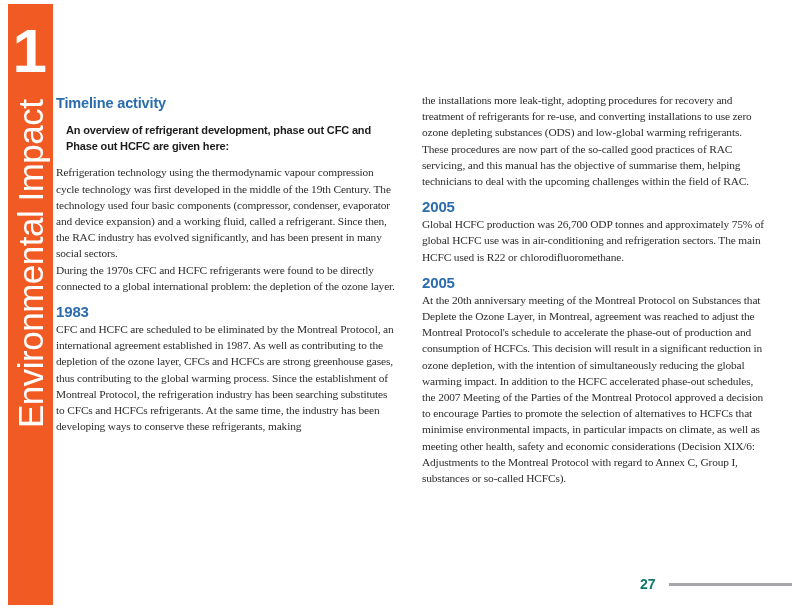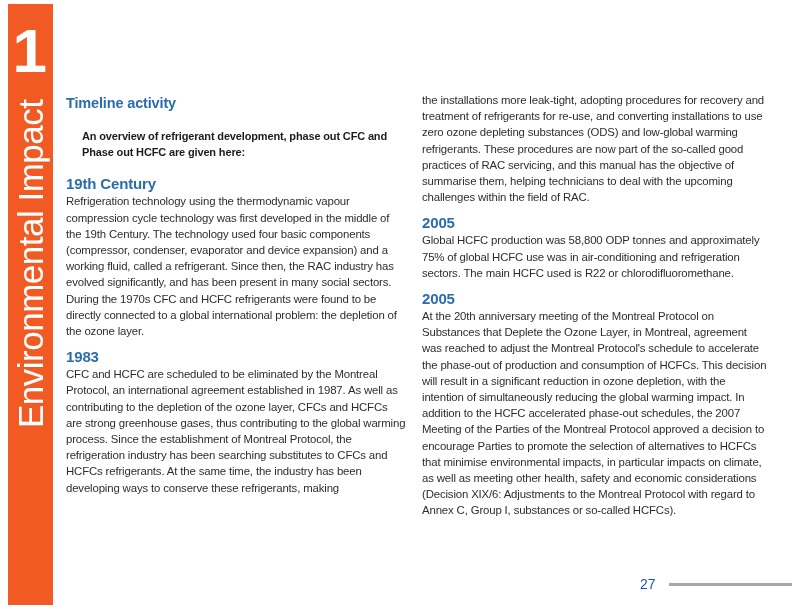--- a/index.html
+++ b/index.html
@@ -53,62 +53,63 @@
   }
 
   
   .col {
     position: absolute;
     font-size: 11.4px;
     line-height: 16.2px;
     letter-spacing: -0.15px;
     color: #2d2d2d;
   }
-  #col-left  { left: 66px;  top: 95px; width: 340px; }
+  #col-left  { left: 56px;  top: 95px; width: 340px; }
   #col-right { left: 422px; top: 92px; width: 346px; }
 
   .timeline-title {
     margin: 0 0 8px 0;
     font-size: 14.5px;
     line-height: 17px;
     font-weight: bold;
     color: #2a6cad;
   }
   .intro {
-    margin: 16px;
+    margin: 10px;
     font-size: 11px;
     line-height: 16.2px;
     font-weight: bold;
     color: #1c1c1c;
   }
   .section h3 {
     margin: 10px 0 2px 0;
     font-size: 15px;
     line-height: 15px;
     font-weight: bold;
     color: #2a6cad;
   }
   .section p, .continuation {
     margin: 0;
+    font-family: Liberation Serif, serif;
   }
 
   
   #page-footer {
     position: absolute;
     left: 640px;
     right: 0;
     top: 577px;
     height: 14px;
     display: flex;
     align-items: center;
   }
   #page-number {
     font-size: 14px;
-    font-weight: normal;
-    color: #1d4ed8;
+    font-weight: bold;
+    color: #0f766e;
   }
   #footer-rule {
     flex: 1;
     height: 3px;
     margin-left: 13px;
     background: #a5a7aa;
   }
 </style>
 </head>
 <body>
@@ -118,41 +119,40 @@
   <div id="chapter-bar">
     <div id="chapter-number">1</div>
   </div>
   <div id="chapter-title">Environmental Impact</div>
 
   <div id="col-left" class="col">
     <h2 class="timeline-title">Timeline activity</h2>
     <p class="intro">An overview of refrigerant development, phase out CFC and Phase out HCFC are given here:</p>
 
     <div class="section">
-      <h3>19th Century</h3>
       <p>Refrigeration technology using the thermodynamic vapour compression cycle technology was first developed in the middle of the 19th Century. The technology used four basic components (compressor, condenser, evaporator and device expansion) and a working fluid, called a refrigerant. Since then, the RAC industry has evolved significantly, and has been present in many social sectors.</p>
     </div>
 
 
     <div class="section">
       <p>During the 1970s CFC and HCFC refrigerants were found to be directly connected to a global international problem: the depletion of the ozone layer.</p>
     </div>
 
     <div class="section">
       <h3>1983</h3>
       <p>CFC and HCFC are scheduled to be eliminated by the Montreal Protocol, an international agreement established in 1987. As well as contributing to the depletion of the ozone layer, CFCs and HCFCs are strong greenhouse gases, thus contributing to the global warming process. Since the establishment of Montreal Protocol, the refrigeration industry has been searching substitutes to CFCs and HCFCs refrigerants. At the same time, the industry has been developing ways to conserve these refrigerants, making</p>
     </div>
   </div>
 
   <div id="col-right" class="col">
     <p class="continuation">the installations more leak-tight, adopting procedures for recovery and treatment of refrigerants for re-use, and converting installations to use zero ozone depleting substances (ODS) and low-global warming refrigerants. These procedures are now part of the so-called good practices of RAC servicing, and this manual has the objective of summarise them, helping technicians to deal with the upcoming challenges within the field of RAC.</p>
 
     <div class="section">
       <h3>2005</h3>
-      <p>Global HCFC production was 58,800 ODP tonnes and approximately 75% of global HCFC use was in air-conditioning and refrigeration sectors. The main HCFC used is R22 or chlorodifluoromethane.</p>
+      <p>Global HCFC production was 26,700 ODP tonnes and approximately 75% of global HCFC use was in air-conditioning and refrigeration sectors. The main HCFC used is R22 or chlorodifluoromethane.</p>
     </div>
 
     <div class="section">
       <h3>2005</h3>
       <p>At the 20th anniversary meeting of the Montreal Protocol on Substances that Deplete the Ozone Layer, in Montreal, agreement was reached to adjust the Montreal Protocol's schedule to accelerate the phase-out of production and consumption of HCFCs. This decision will result in a significant reduction in ozone depletion, with the intention of simultaneously reducing the global warming impact. In addition to the HCFC accelerated phase-out schedules, the 2007 Meeting of the Parties of the Montreal Protocol approved a decision to encourage Parties to promote the selection of alternatives to HCFCs that minimise environmental impacts, in particular impacts on climate, as well as meeting other health, safety and economic considerations (Decision XIX/6: Adjustments to the Montreal Protocol with regard to Annex C, Group I, substances or so-called HCFCs).</p>
     </div>
   </div>
 
   <div id="page-footer">
     <span id="page-number">27</span>

